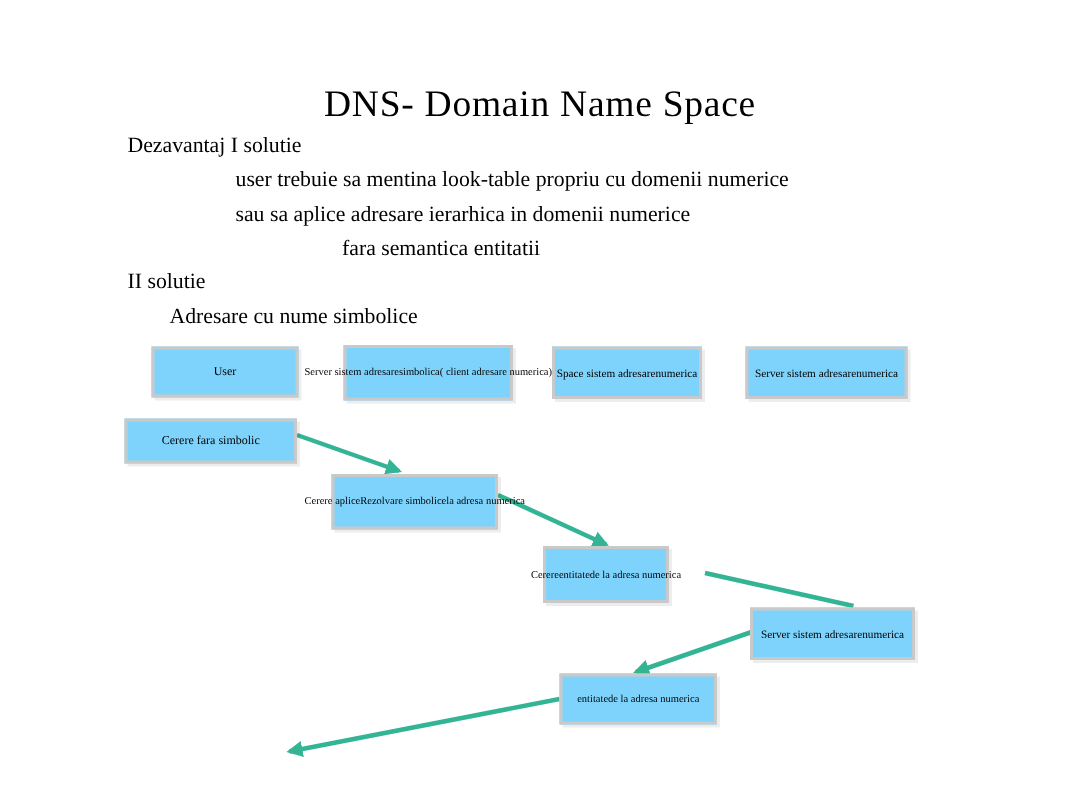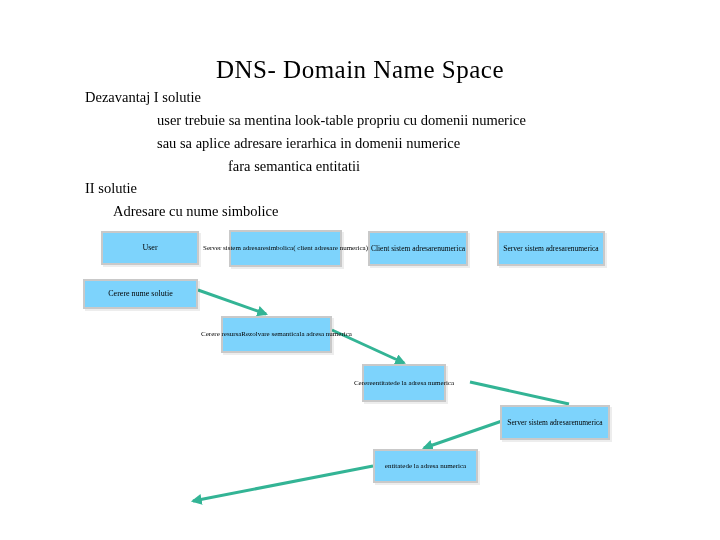--- a/index.html
+++ b/index.html
@@ -52,36 +52,36 @@
     <span>User</span>
   </div>
 
   <div class="dbox" style="left:229px;top:230px;width:113px;height:37px;font-size:7px">
     <span>Server sistem adresare</span>
     <span>simbolica</span>
     <span>( client adresare numerica)</span>
   </div>
 
   <div class="dbox" style="left:368px;top:231px;width:100px;height:35px">
-    <span>Client sistem adresare</span>
+    <span>Space sistem adresare</span>
     <span>numerica</span>
   </div>
 
   <div class="dbox" style="left:497px;top:231px;width:108px;height:35px">
     <span>Server sistem adresare</span>
     <span>numerica</span>
   </div>
 
   <div class="dbox" style="left:83px;top:279px;width:115px;height:30px;font-size:8px">
-    <span>Cerere nume solutie</span>
+    <span>Cerere fara simbolic</span>
   </div>
 
   <div class="dbox" style="left:221px;top:316px;width:111px;height:37px;font-size:7px">
-    <span>Cerere resursa</span>
-    <span>Rezolvare semantica</span>
+    <span>Cerere aplice</span>
+    <span>Rezolvare simbolice</span>
     <span>la adresa numerica</span>
   </div>
 
   <div class="dbox" style="left:362px;top:364px;width:84px;height:38px;font-size:7px">
     <span>Cerere</span>
     <span>entitate</span>
     <span>de la adresa numerica</span>
   </div>
 
   <div class="dbox" style="left:500px;top:405px;width:110px;height:35px">

